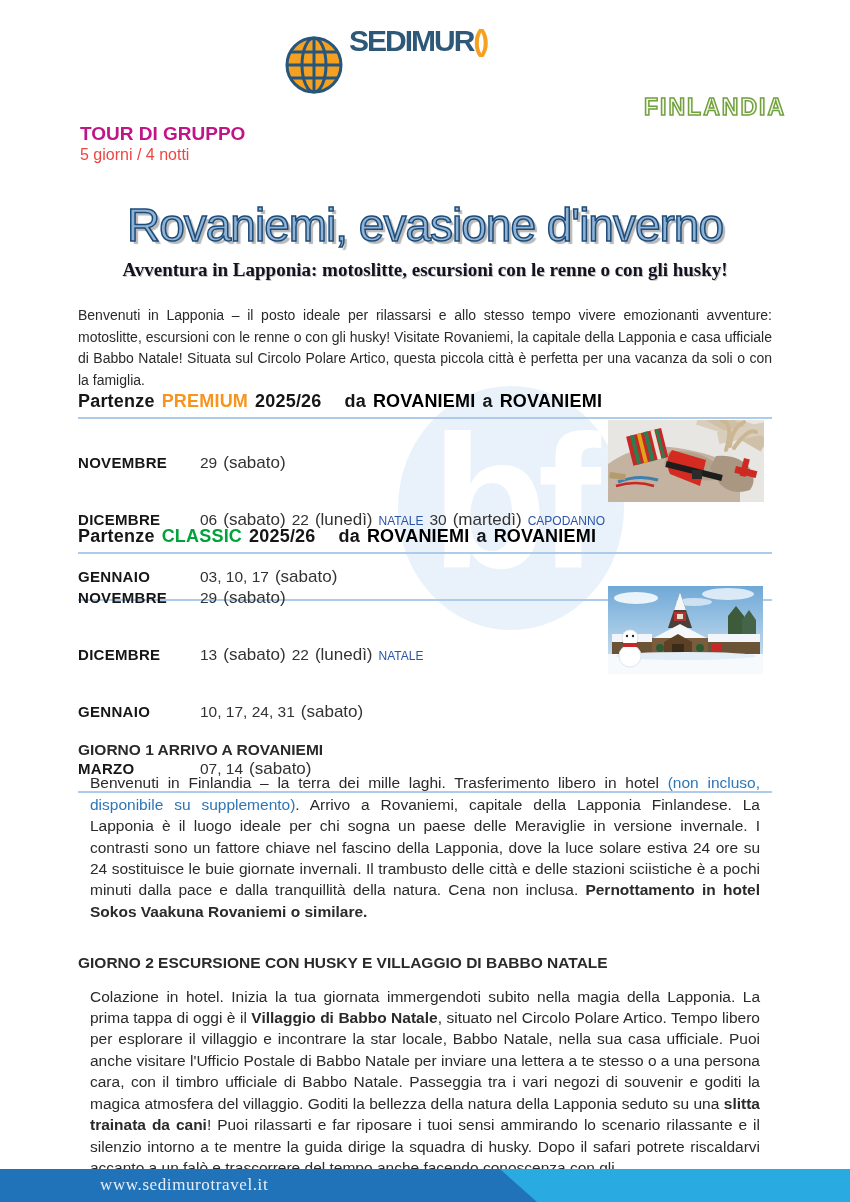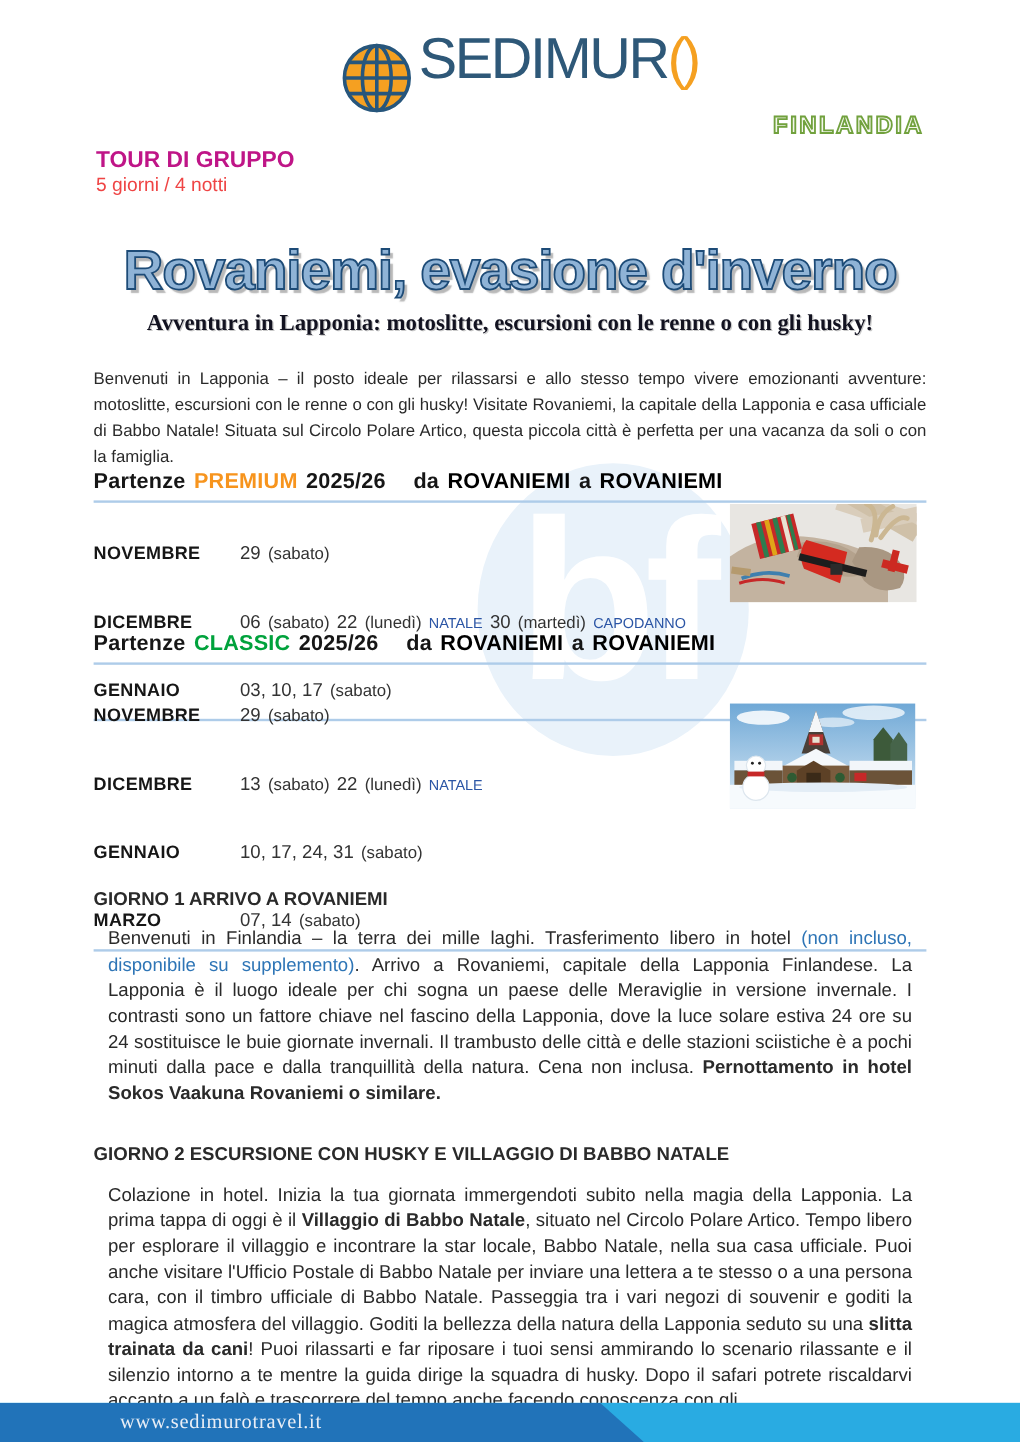--- a/index.html
+++ b/index.html
@@ -9,34 +9,34 @@
   
   .watermark{position:absolute;left:398px;top:386px;width:226px;height:244px;border-radius:50%;
              background:#e9f2fa;display:flex;align-items:center;justify-content:center;z-index:0;}
   .watermark span{font-size:190px;font-weight:bold;color:#ffffff;letter-spacing:-10px;
                   line-height:1;margin-top:-14px;}
 
   
   .logo{position:absolute;left:283px;top:26px;display:flex;align-items:flex-start;z-index:2;}
   .logo-globe{margin-top:8px;margin-right:4px;}
   .logo-textcol{display:flex;flex-direction:column;}
-  .logo-main{font-size:48px;font-weight:normal;color:#2e5878;letter-spacing:-2px;line-height:1;}
+  .logo-main{font-size:30px;font-weight:bold;color:#2e5878;letter-spacing:-2px;line-height:1;}
   .logo-main .parens{color:#f5a021;letter-spacing:-4px;}
   .logo-sub{font-size:29px;font-weight:bold;color:#2e5878;letter-spacing:20px;
             margin-top:-9px;margin-left:12px;line-height:1;}
-  .finlandia{position:absolute;right:80px;top:94px;z-index:2;font-size:20px;font-weight:bold;
+  .finlandia{position:absolute;right:64px;top:94px;z-index:2;font-size:23px;font-weight:bold;
              letter-spacing:2px;color:#f3f7ec;-webkit-text-stroke:1.5px #71a13d;}
 
   
   .tour-type{position:absolute;left:80px;top:123px;font-size:19px;font-weight:bold;color:#bf1587;z-index:2;}
   .duration{position:absolute;left:80px;top:146px;font-size:16px;color:#ef4444;z-index:2;}
 
   
   .main-title{position:absolute;left:0;top:198px;width:850px;text-align:center;z-index:2;
-              font-size:46px;font-weight:bold;letter-spacing:-1px;color:#8fb3d6;
+              font-size:46px;font-weight:normal;letter-spacing:-1px;color:#8fb3d6;
               -webkit-text-stroke:1.5px #1d4b77;
               text-shadow:3px 3px 1px rgba(125,125,125,0.55);}
   .subtitle{position:absolute;left:0;top:259px;width:850px;text-align:center;z-index:2;
             font-family:"Liberation Serif",serif;font-weight:bold;font-size:19px;color:#121220;
             text-shadow:1px 1px 0 #c9c9c9;}
   .intro{position:absolute;left:78px;top:291px;width:694px;z-index:2;
          font-size:14px;line-height:21.5px;text-align:justify;}
 
   
   .dep{position:absolute;left:78px;width:694px;z-index:1;}
@@ -48,21 +48,21 @@
   .dep-da{margin-left:16px;}
   .c-orange{color:#f7941d;}
   .c-green{color:#00a23c;}
   .c-red{color:#000000;}
   .dep-rows{padding-top:5px;padding-bottom:4px;border-bottom:2px solid #aecce9;}
   .dep-row{display:flex;align-items:baseline;height:28px;margin-top:29px;}
   .dep-month{width:122px;flex:0 0 122px;font-weight:bold;font-size:15px;color:#161616;letter-spacing:0.3px;}
   .dep-dates{white-space:nowrap;}
   .tk{margin-right:6px;color:#333333;}
   .tk-num{font-size:15.5px;}
-  .tk-day{font-size:14px;}
+  .tk-day{font-size:17px;}
   .tk-special{font-size:12px;color:#2b55a5;}
 
   
   .photo{position:absolute;z-index:2;overflow:hidden;}
   .photo-reindeer{left:608px;top:420px;width:156px;height:82px;}
   .photo-santa{left:608px;top:586px;width:155px;height:88px;}
   .photo svg{display:block;}
 
   
   .days{position:absolute;left:78px;top:739px;width:694px;z-index:2;

